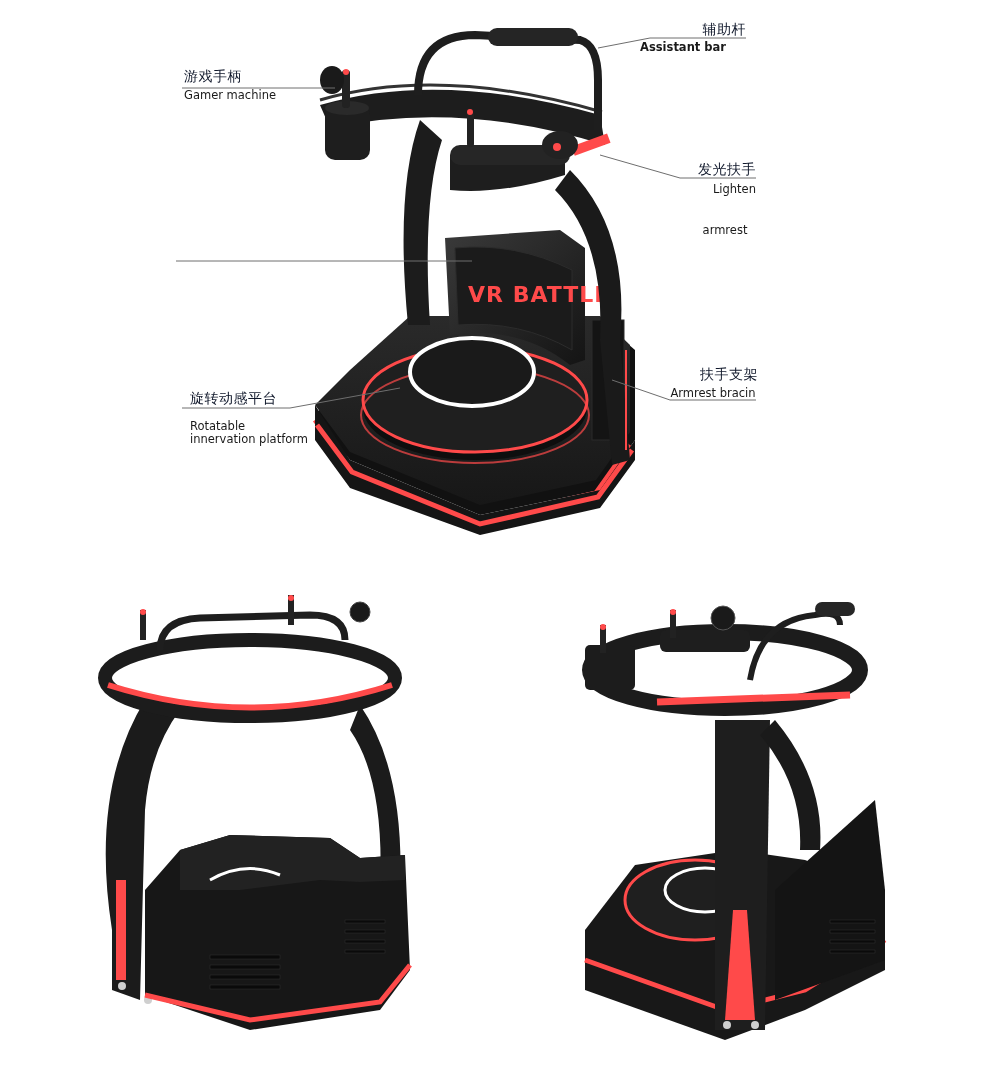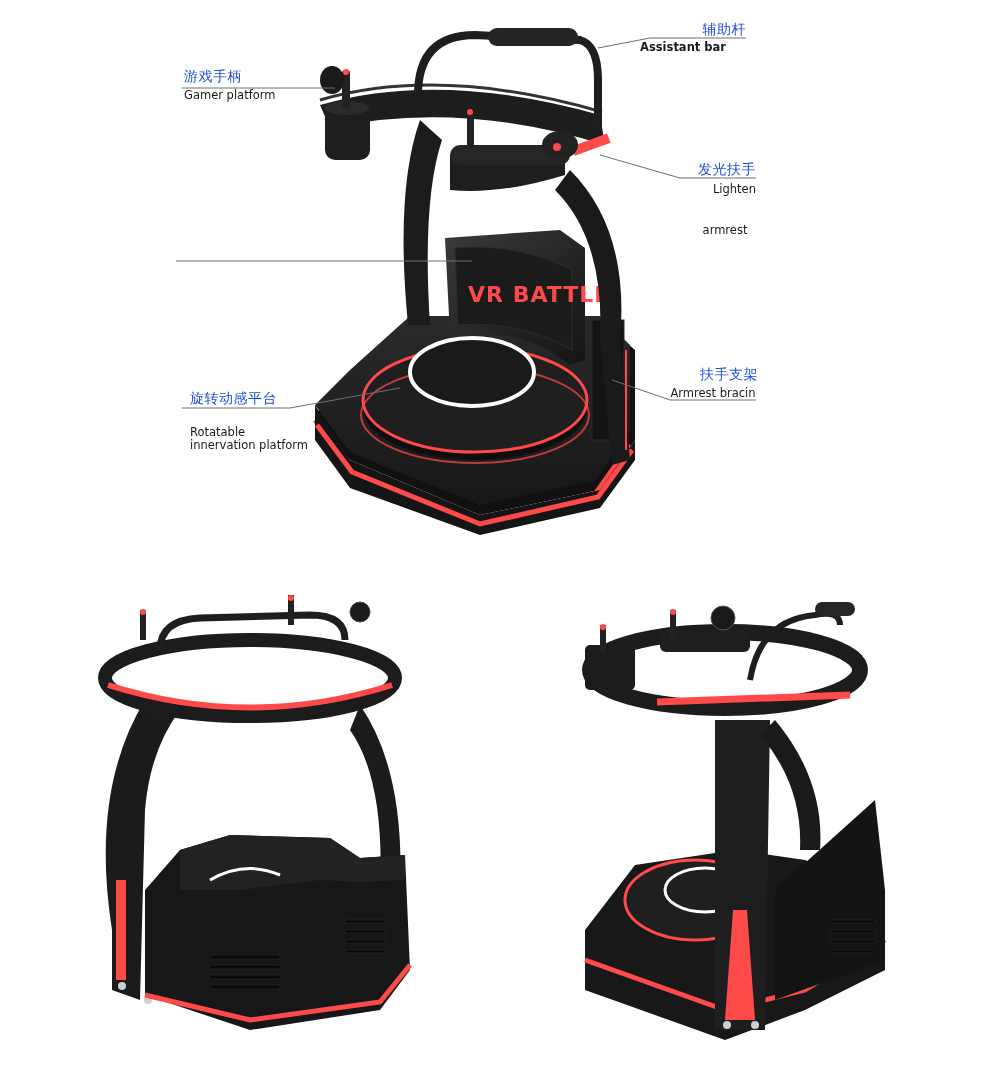--- a/index.html
+++ b/index.html
@@ -1,20 +1,20 @@
 <!DOCTYPE html>
 <html><head>
 <meta charset="utf-8">
 <style>
   html, body { margin: 0; padding: 0; background: #ffffff; }
   body { width: 981px; height: 1072px; position: relative; overflow: hidden;
          font-family: "DejaVu Sans", "Liberation Sans", sans-serif; color: #1a1a1a; }
   .canvas { position: absolute; left: 0; top: 0; width: 981px; height: 1072px; }
   .callout { position: absolute; }
-  .callout .zh { font-size: 14px; line-height: 18px; color: #1d4ed8; white-space: nowrap; letter-spacing: 0.5px; }
+  .callout .zh { font-size: 14px; line-height: 18px; color: #0f172a; white-space: nowrap; letter-spacing: 0.5px; }
   .callout .en { font-size: 11.5px; line-height: 12.5px; color: #1a1a1a; white-space: nowrap; }
   .callout.right { text-align: right; }
   svg.lines { position: absolute; left: 0; top: 0; pointer-events: none; }
   .product { position: absolute; }
 </style>
 </head>
 <body>
 
 <div class="canvas">
 
@@ -190,33 +190,33 @@
     </g>
   </svg>
 
   <div class="callout right" style="left:640px; top:20px; width:106px;">
     <div class="zh">辅助杆</div>
     <div class="en" style="margin-top:3px; text-align:left;font-weight:bold;">Assistant bar</div>
   </div>
 
   <div class="callout" style="left:184px; top:67px;">
     <div class="zh">游戏手柄</div>
-    <div class="en" style="margin-top:4px;">Gamer platform</div>
+    <div class="en" style="margin-top:4px;">Gamer machine</div>
   </div>
 
   <div class="callout right" style="left:676px; top:160px; width:80px;">
     <div class="zh">发光扶手</div>
     <div class="en" style="margin-top:5px; padding-left:18px;">Lighten</div>
     <div class="en" style="text-align:center; padding-left:18px;margin-top:28px;">armrest</div>
   </div>
 
 
   <div class="callout" style="left:190px; top:389px;">
     <div class="zh">旋转动感平台</div>
-    <div class="en" style="margin-top:19px;">Rotatable</div>
+    <div class="en" style="margin-top:13px;">Rotatable</div>
     <div class="en">innervation platform</div>
   </div>
 
   <div class="callout right" style="left:668px; top:365px; width:90px;">
     <div class="zh">扶手支架</div>
     <div class="en" style="margin-top:4px; text-align:center;">Armrest bracin</div>
   </div>
 
 </div>
 

